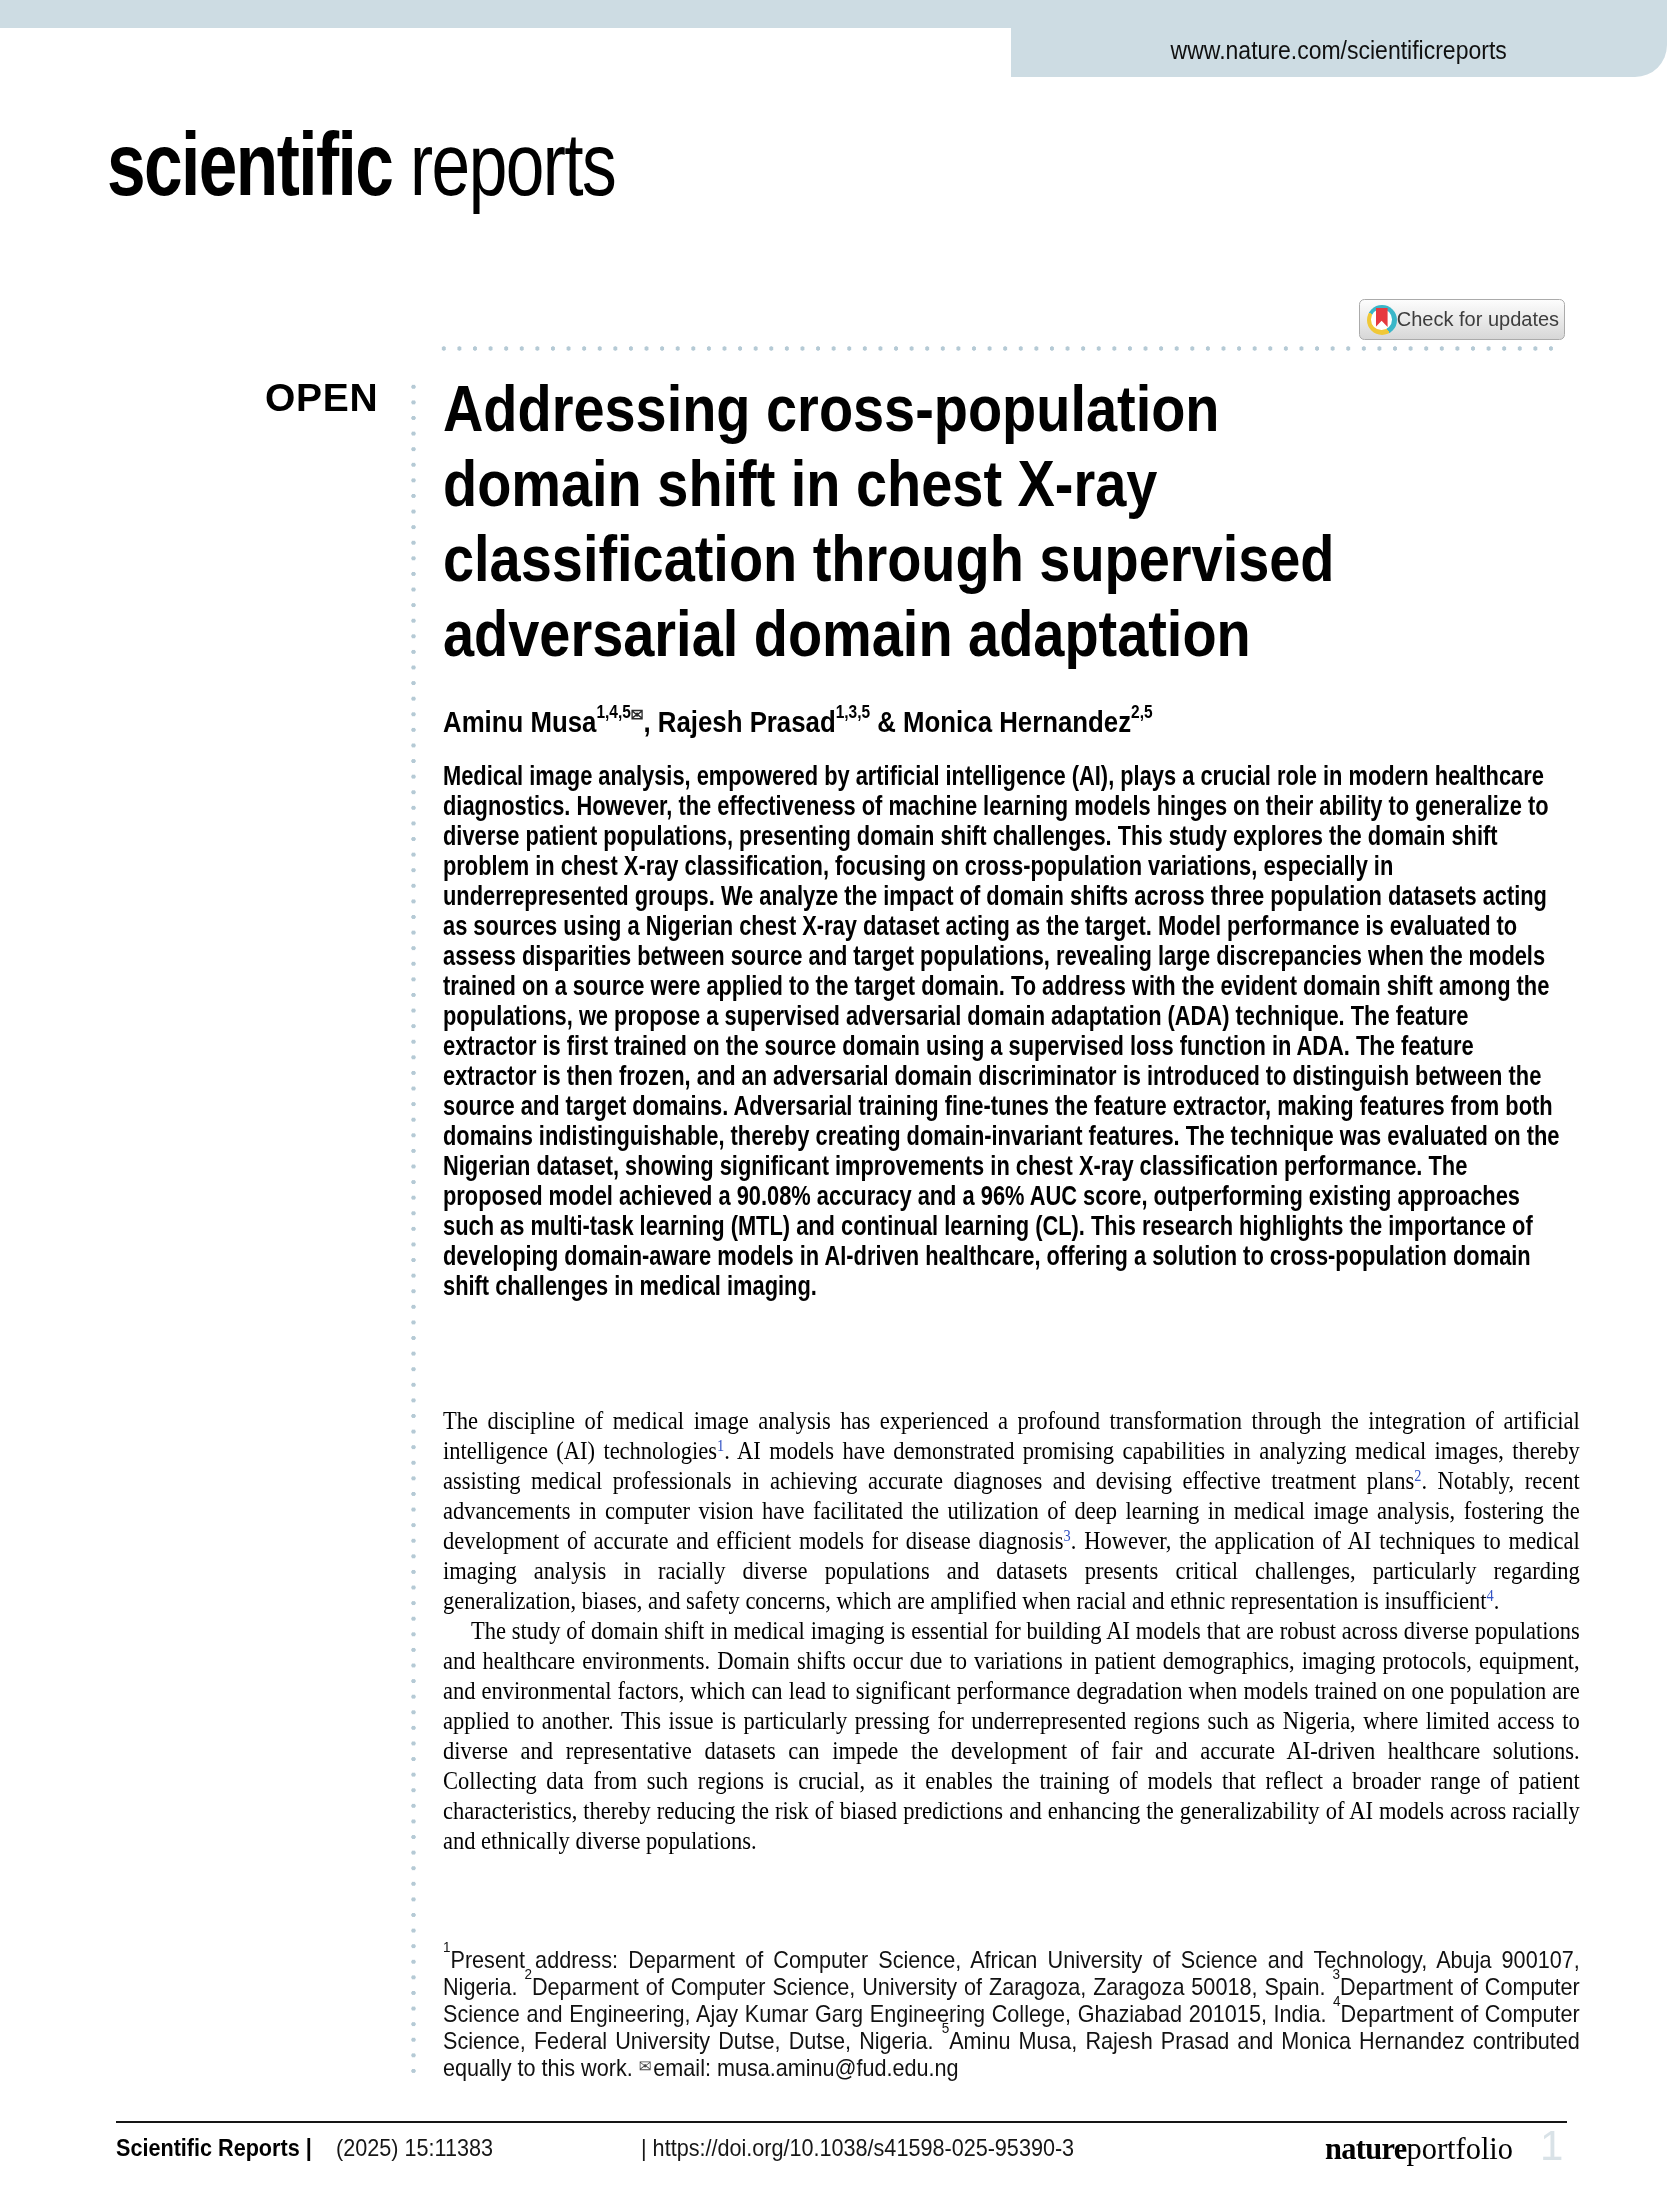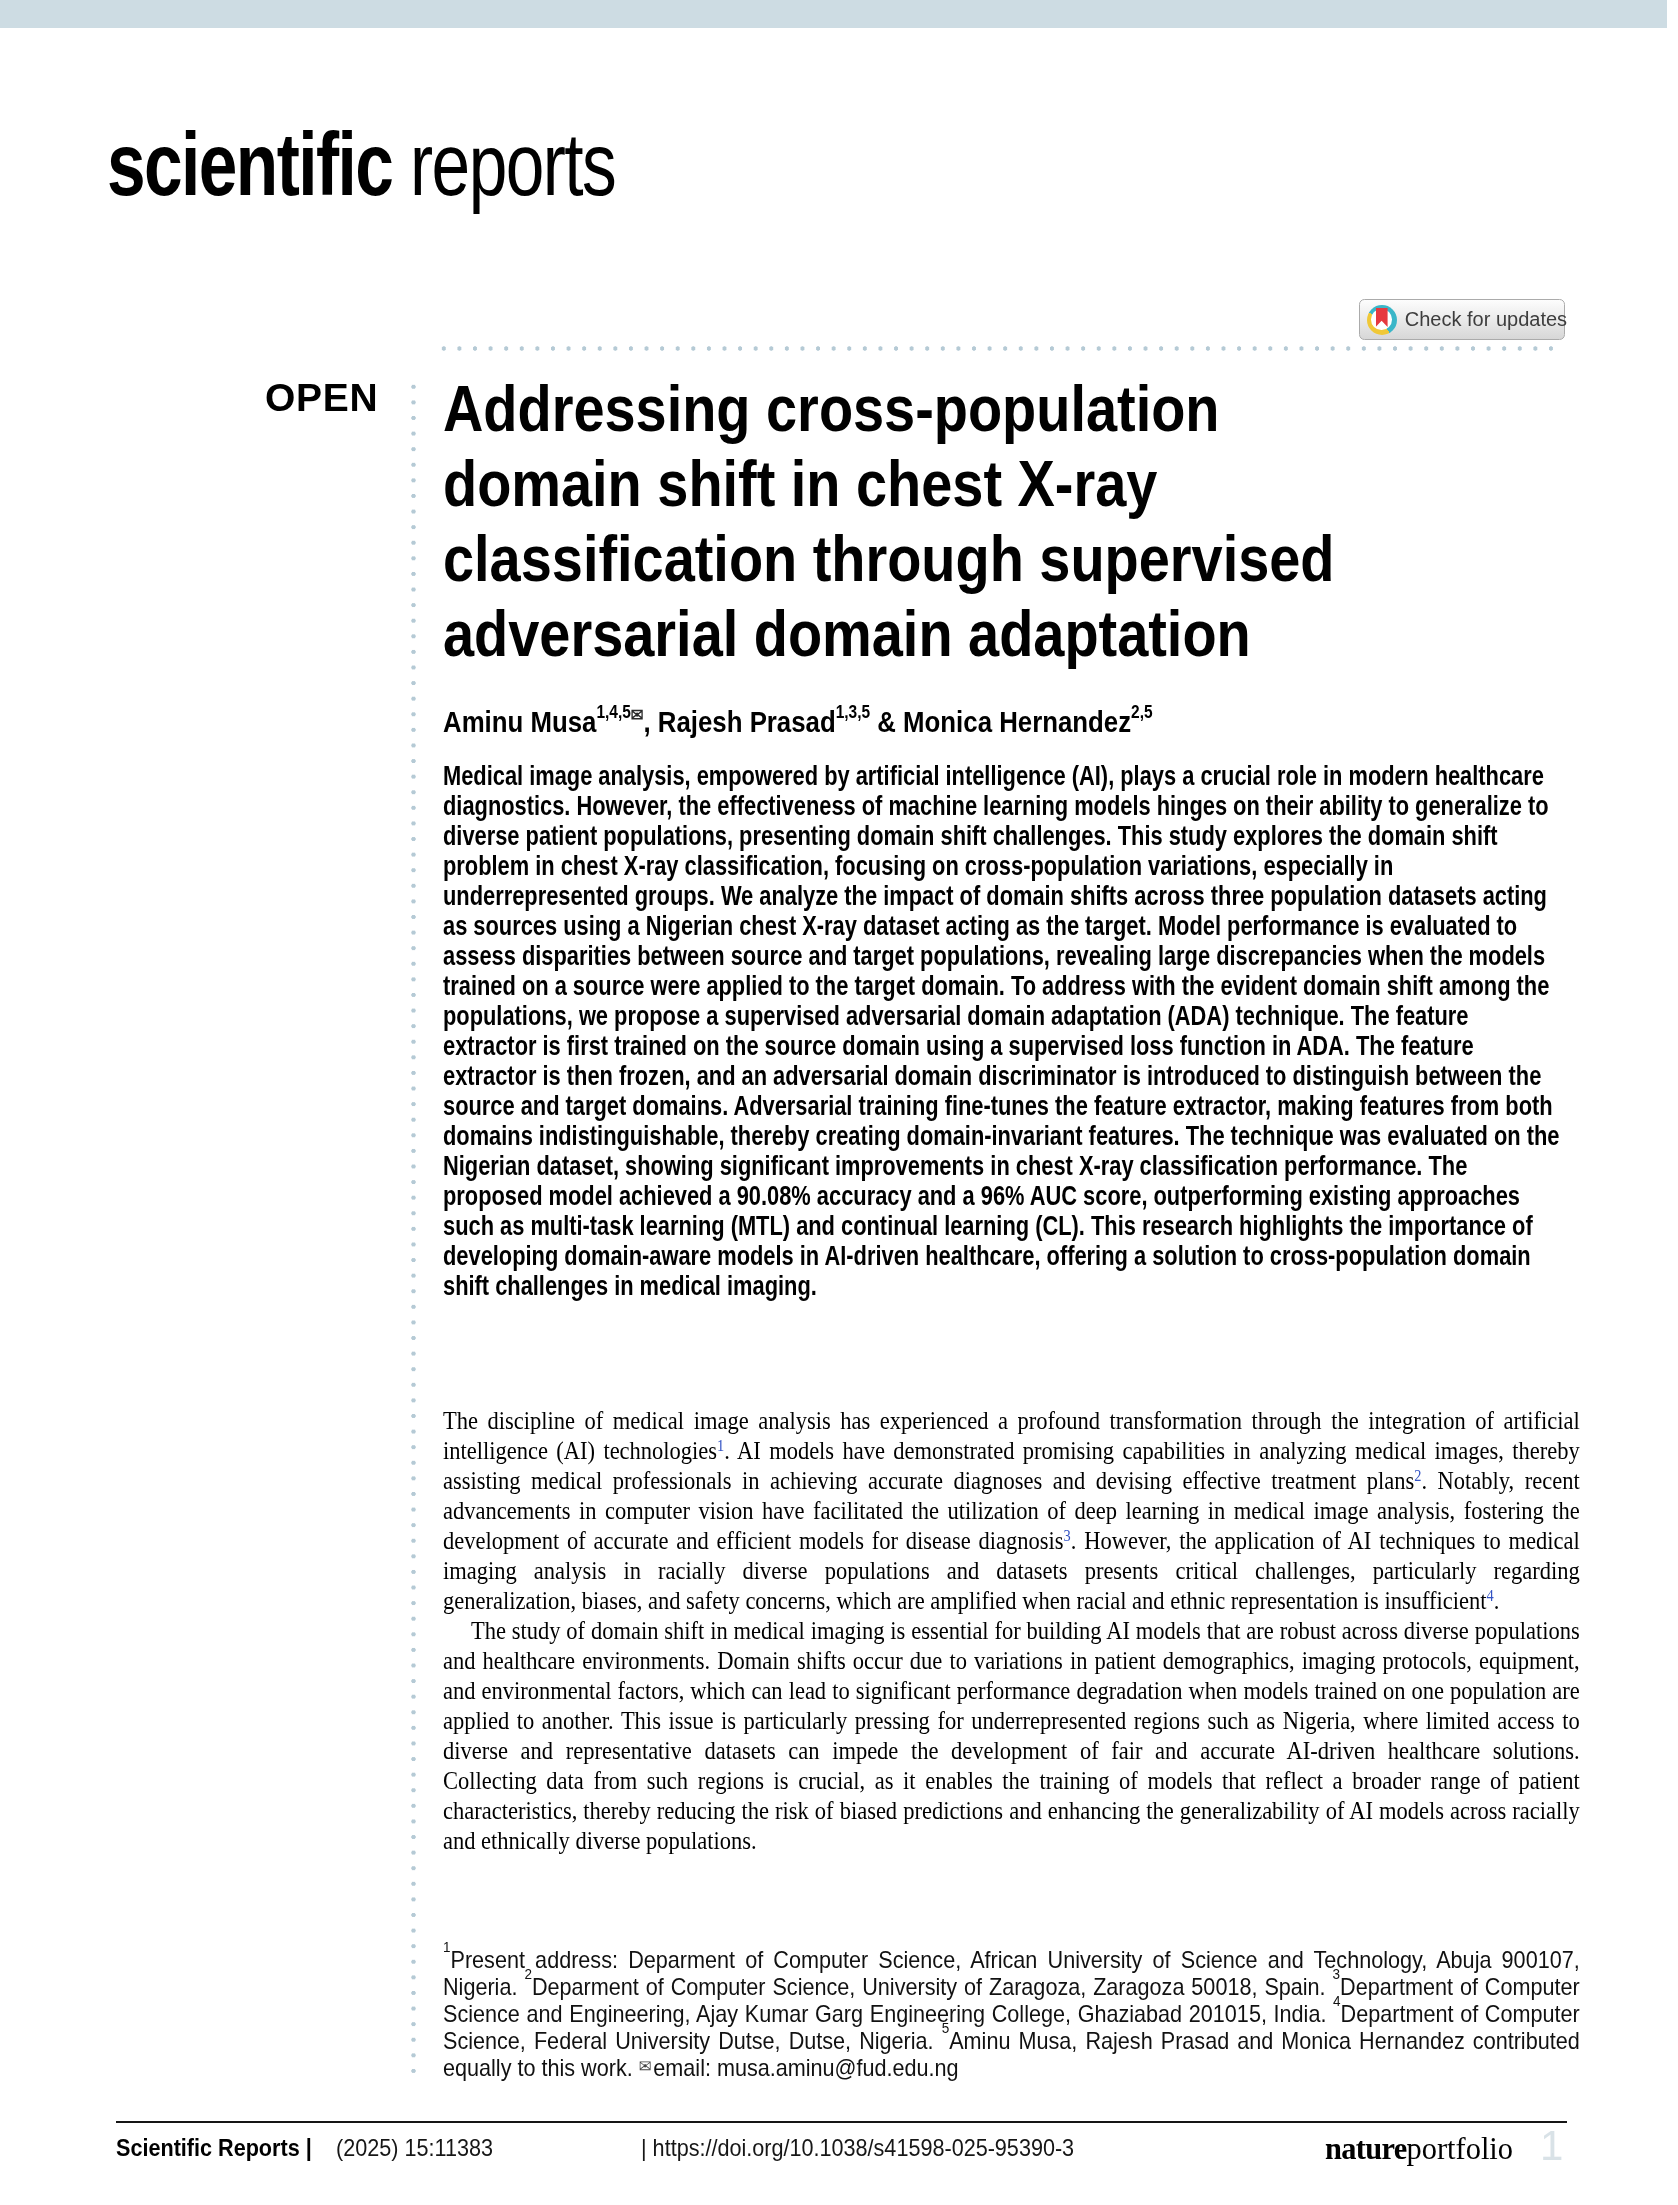--- a/index.html
+++ b/index.html
@@ -16,21 +16,21 @@
 
   
   .logo{position:absolute;left:107px;top:120px;font-size:89px;line-height:1;white-space:nowrap;
         letter-spacing:-2px;transform:scaleX(.78);transform-origin:0 0;}
   .logo .b{font-weight:700;}
   .logo .l{font-weight:400;}
 
   
   .badge{position:absolute;left:1359px;top:299px;width:206px;height:41px;box-sizing:border-box;
          border:1.4px solid #ababab;border-radius:5.4px;background:linear-gradient(#fdfdfd,#d7d7d7);
-         display:flex;align-items:center;gap:8px;padding:0 9.5px 0 6.8px;}
+         display:flex;align-items:center;padding:0 9.5px 0 6.8px;}
   .cfu-icon{position:relative;width:30px;height:30px;flex:0 0 auto;}
   .cfu-ring{position:absolute;inset:0;border-radius:50%;
             background:conic-gradient(from 150deg,#f0c837 0 150deg,#3ab6c8 150deg 360deg);}
   .cfu-ring::after{content:"";position:absolute;inset:4.7px;background:#fff;border-radius:50%;}
   .cfu-mark{position:absolute;left:8.8px;top:3.4px;width:12px;height:19px;background:#e6393f;z-index:2;
             clip-path:polygon(0 0,100% 0,100% 100%,50% 68%,0 100%);}
   .badge .lbl{font-size:20px;color:#3d3d3d;white-space:nowrap;}
 
   
   .dotline-h{position:absolute;left:436px;top:346px;width:1127px;height:4.7px;
@@ -76,20 +76,23 @@
   .f-brand .b{font-weight:700;letter-spacing:-0.7px;}
   .f-brand .l{font-weight:400;letter-spacing:0px;}
   .f-page{position:absolute;left:1540px;top:2122px;font-size:42px;color:#d9e2e7;}
 </style>
 </head>
 <body>
 
 <div id="page">
 
   <div class="topband"></div>
+  <div class="urltab">
+    <span>www.nature.com/scientificreports</span>
+  </div>
 
   <div class="logo">
     <span class="b">scientific</span><span class="l"> reports</span>
   </div>
 
   <div class="badge">
     <span class="cfu-icon">
       <span class="cfu-ring"></span>
       <span class="cfu-mark"></span>
     </span>

